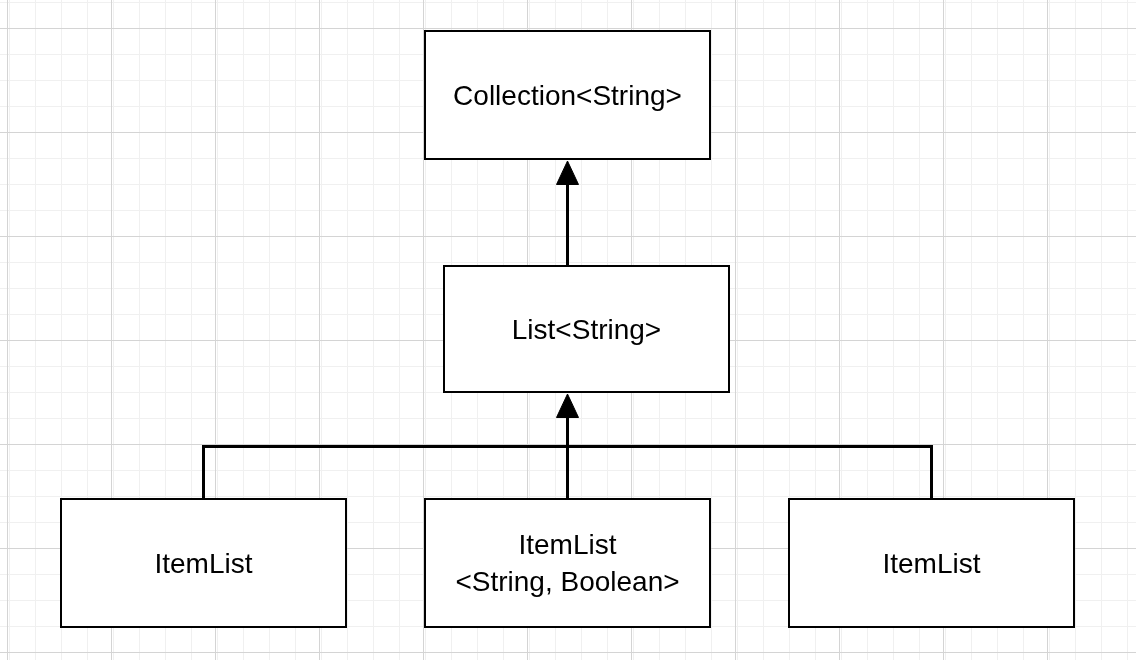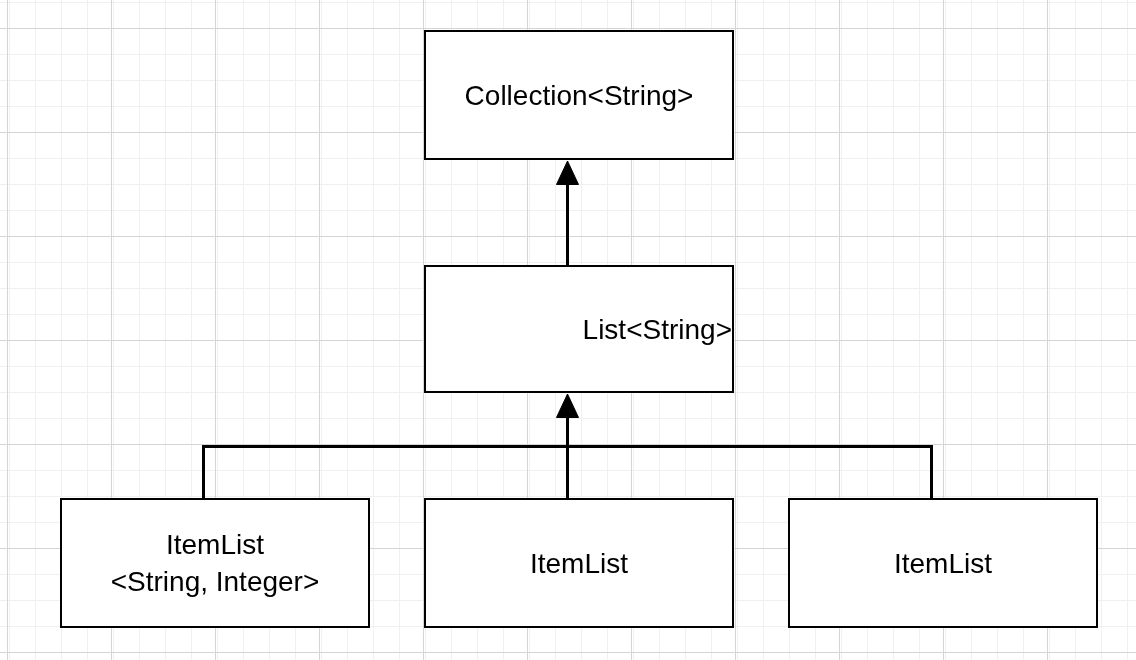--- a/index.html
+++ b/index.html
@@ -42,35 +42,35 @@
     stroke-width: 3;
     fill: none;
   }
   .edges polygon {
     fill: var(--edge);
     stroke: var(--edge);
     stroke-width: 1;
   }
   .node {
     position: absolute;
-    width: 310px;
+    width: 287px;
     background: var(--node-fill);
     border: 2.5px solid var(--node-border);
     display: flex;
     flex-direction: column;
     align-items: center;
     justify-content: center;
     text-align: center;
     color: var(--text);
     font-size: 28px;
     line-height: 37px;
     white-space: nowrap;
   }
   #node-collection { left: 424px; top: 30px;  height: 130px; }
-  #node-list       { left: 424px; top: 265px; height: 128px; align-items: flex-end; }
+  #node-list       { left: 443px; top: 265px; height: 128px; }
   #node-itemlist-integer { left: 60px;  top: 498px; height: 130px; }
   #node-itemlist-boolean { left: 424px; top: 498px; height: 130px; }
   #node-itemlist-item    { left: 788px; top: 498px; height: 130px; }
 </style>
 </head>
 <body>
 
 <div class="canvas">
 
   <svg class="edges" width="1136" height="660" viewBox="0 0 1136 660" xmlns="http://www.w3.org/2000/svg">
@@ -90,24 +90,24 @@
   <div class="node" id="node-collection">
     <span>Collection&lt;String&gt;</span>
   </div>
 
   <div class="node" id="node-list">
     <span>List&lt;String&gt;</span>
   </div>
 
   <div class="node" id="node-itemlist-integer">
     <span>ItemList</span>
-    <span>&lt;String, Integer&gt;</span>
   </div>
 
   <div class="node" id="node-itemlist-boolean">
     <span>ItemList</span>
+    <span>&lt;String, Boolean&gt;</span>
   </div>
 
   <div class="node" id="node-itemlist-item">
     <span>ItemList</span>
   </div>
 
 </div>
 
 </body></html>

